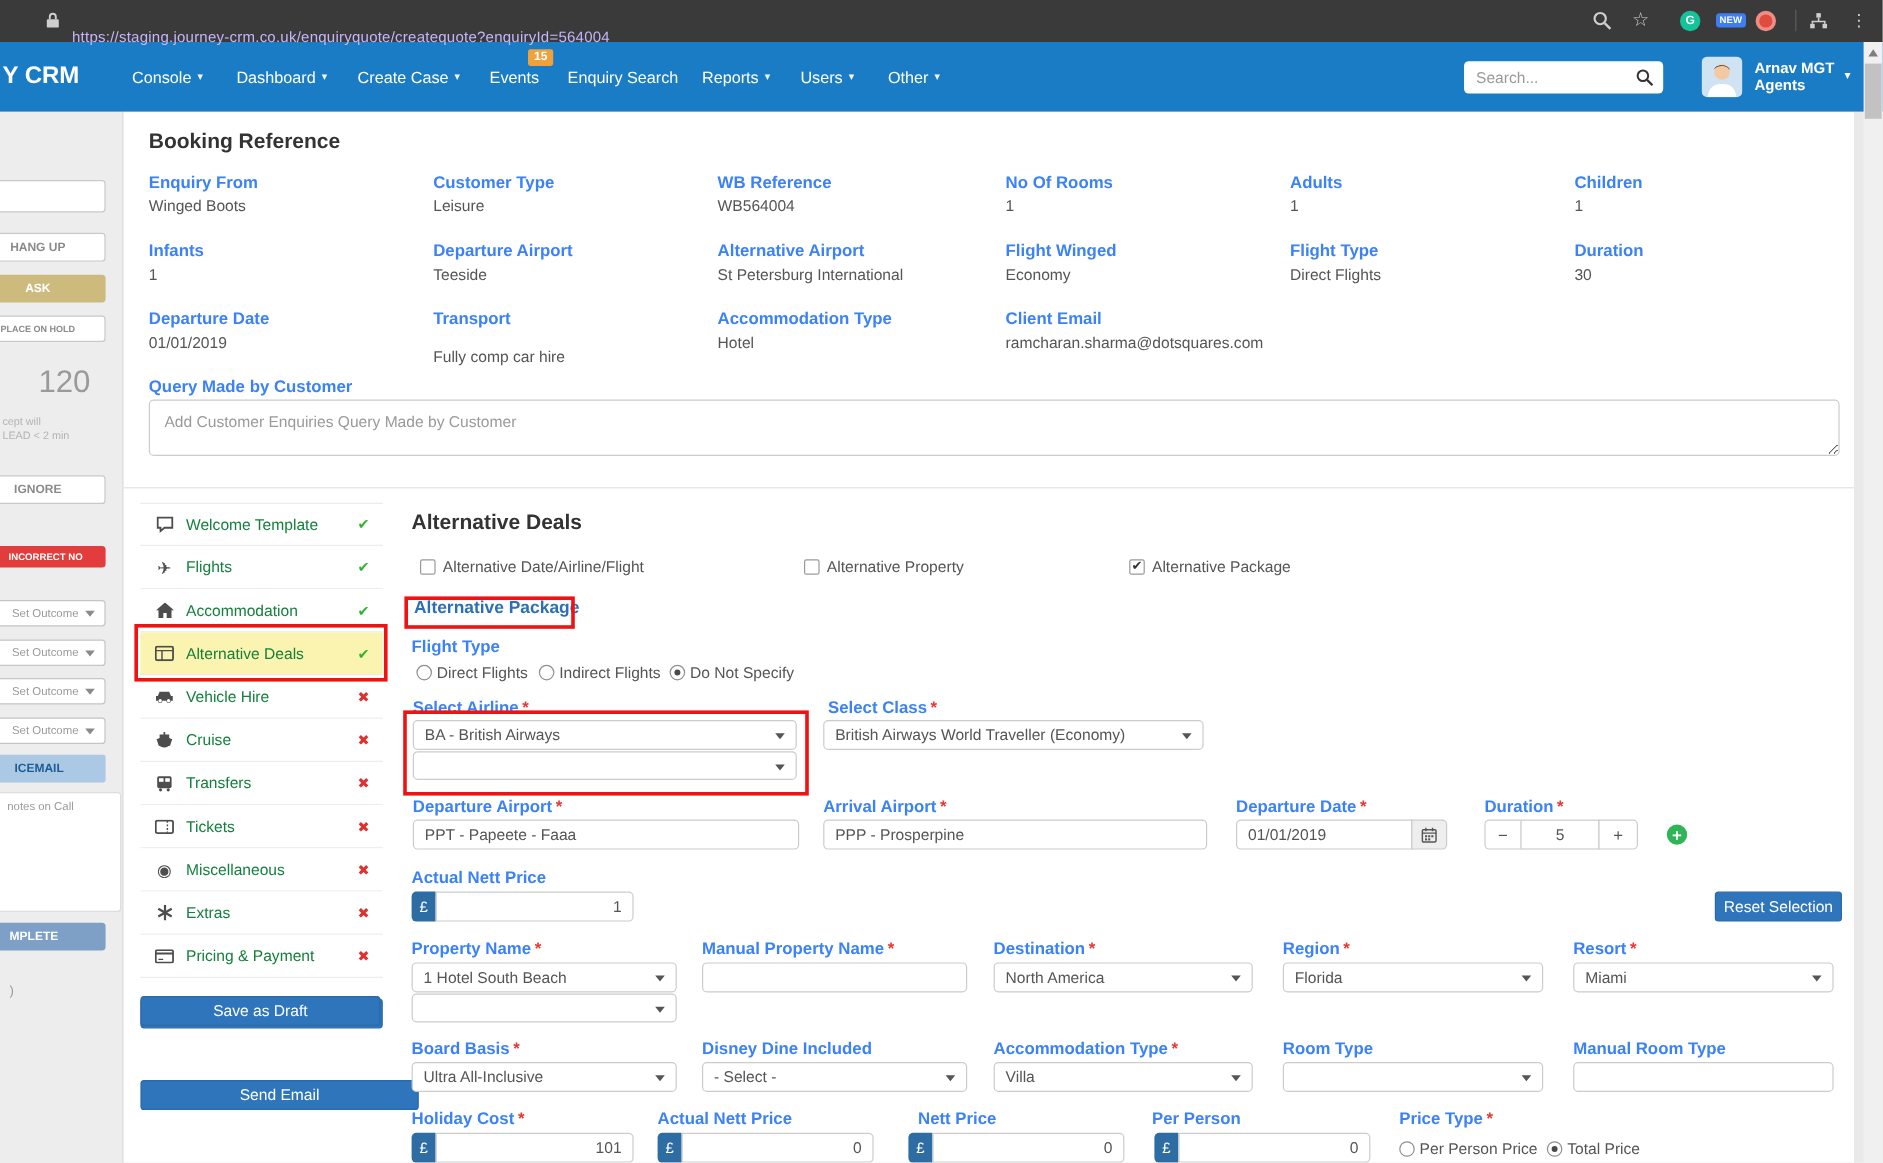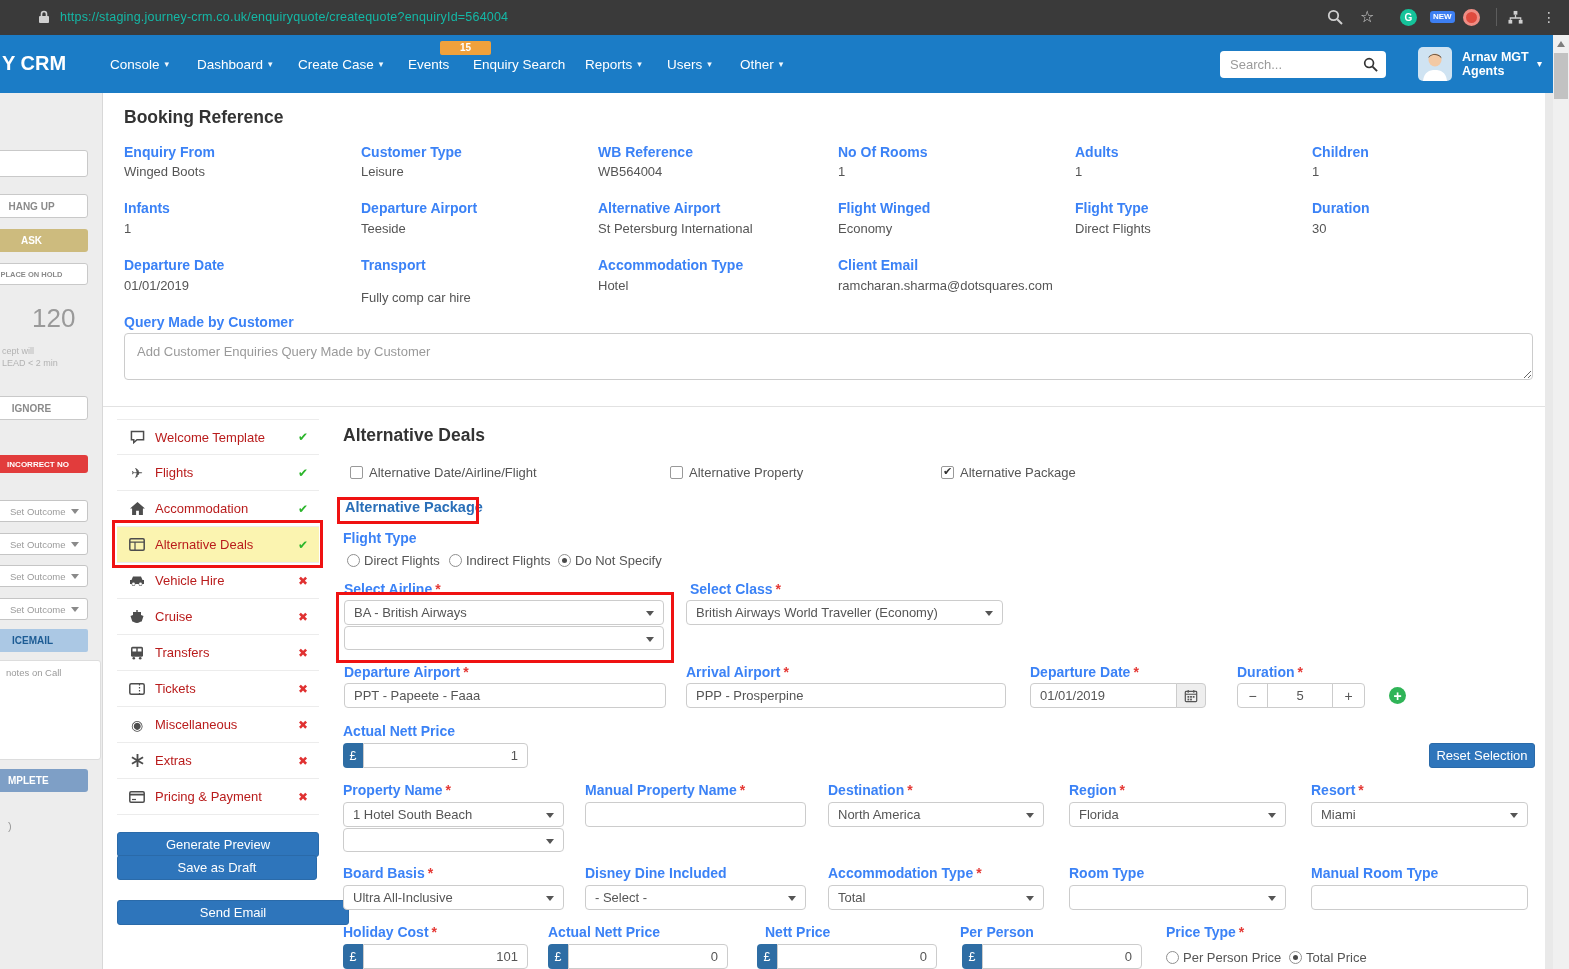--- a/index.html
+++ b/index.html
@@ -2,32 +2,32 @@
 <html><head>
 <meta charset="utf-8">
 <style>
 *{margin:0;padding:0;box-sizing:border-box}
 html,body{width:1569px;height:969px}
 body{position:relative;font-family:"Liberation Sans","DejaVu Sans",sans-serif;background:#e9e9e9;overflow:hidden;font-size:13px}
 .abs{position:absolute}
 svg{display:block}
 
 .browser-bar{position:absolute;left:0;top:0;width:1569px;height:35px;background:#3a3a3a;z-index:40}
-.url-text{position:absolute;left:60px;top:10px;font-size:12.5px;color:#14b8a6;letter-spacing:.2px;white-space:nowrap;cursor:text}
+.url-text{position:absolute;left:60px;top:24px;font-size:12.5px;color:#c4b5fd;letter-spacing:.2px;white-space:nowrap;cursor:text}
 .cicon{position:absolute;color:#cfcfcf}
 .gram{position:absolute;width:17px;height:17px;border-radius:50%;background:#15c39a;color:#fff;font-size:10px;font-weight:bold;display:flex;align-items:center;justify-content:center;cursor:pointer}
 .newb{position:absolute;background:#3d7ff2;color:#fff;font-size:8px;font-weight:bold;border-radius:3px;padding:2px 3px;line-height:1;cursor:pointer}
 .redc{position:absolute;width:17px;height:17px;border-radius:50%;background:#df4b3e;border:3px solid #ef8d84;cursor:pointer}
 .vsep{position:absolute;width:1px;height:18px;background:#5d5d5d}
 
 .navbar{position:absolute;left:0;top:35px;width:1569px;height:58px;background:#1b7cc6;z-index:39}
 .brand{position:absolute;left:2px;top:17px;color:#fff;font-size:20px;font-weight:bold;white-space:nowrap;cursor:pointer}
 .nav-link{position:absolute;top:0;height:58px;display:flex;align-items:center;color:#fff;font-size:13.5px;cursor:pointer;white-space:nowrap}
 .nv-caret{font-size:9px;margin-left:5px;opacity:.95}
-.ev-badge{position:absolute;background:#f0a13c;color:#fff;font-size:10px;font-weight:bold;border-radius:2px;padding:1px 20px;line-height:12px}
+.ev-badge{position:absolute;background:#f0a13c;color:#fff;font-size:10px;font-weight:bold;border-radius:2px;padding:1px 5px;line-height:12px}
 .nav-search{position:absolute;left:1220px;top:16px;width:166px;height:27px;background:#fff;border-radius:4px}
 .nav-search input{border:none;outline:none;background:transparent;width:100%;height:100%;padding:0 30px 0 10px;font-size:13px;color:#555;font-family:inherit}
 .nav-search input::placeholder{color:#9a9a9a}
 .nav-search .mag{position:absolute;right:8px;top:6px;color:#333;cursor:pointer}
 .user-name{position:absolute;left:1462px;top:15px;color:#fff;font-size:12.5px;font-weight:bold;line-height:14px;cursor:pointer}
 
 .phone-panel{position:absolute;left:0;top:93px;width:103px;height:876px;background:#ededed;overflow:hidden;border-right:1px solid #d8d8d8}
 .ph-btn{position:absolute;background:#fff;border:1px solid #c9c9c9;border-radius:3px;color:#8a8a8a;font-weight:bold;display:flex;align-items:center;justify-content:center;font-family:inherit;cursor:pointer}
 .ph-sel{position:absolute;background:#fff;border:1px solid #c5c5c5;border-radius:3px;color:#9a9a9a;font-size:9.5px;display:flex;align-items:center;padding-left:34px;cursor:pointer}
 .ph-sel::after{content:"";position:absolute;right:8px;top:8px;border-left:4px solid transparent;border-right:4px solid transparent;border-top:5px solid #8a8a8a}
@@ -38,21 +38,21 @@
 .val{position:absolute;font-size:13px;color:#555;white-space:nowrap}
 .req::after{content:"*";color:#e53935;margin-left:3px;font-weight:bold}
 .divider{position:absolute;left:0;top:313px;width:100%;height:1px;background:#e2e2e2}
 .query-ta{position:absolute;left:21px;top:240px;width:1409px;height:47px;border:1px solid #ccc;border-radius:4px;padding:10px 12px;font-size:13px;color:#555;font-family:inherit;resize:both}
 .query-ta::placeholder{color:#9a9a9a}
 
 .menu-item{position:absolute;left:14px;width:202px;height:36px;background:#fff;border-bottom:1px solid #ececec;display:flex;align-items:center;cursor:pointer}
 .menu-item.first{border-top:1px solid #ececec}
 .menu-item.active{background:#fbf4b0}
 .mi-icon{width:18px;margin:0 9px 0 11px;color:#4d4d4d;display:flex;justify-content:center;font-size:14px;line-height:1}
-.mi-label{font-size:13px;color:#b91c1c}
+.mi-label{font-size:13px;color:#15803d}
 .mi-status{margin-left:auto;margin-right:11px;font-size:12px;font-weight:bold}
 .ok{color:#2bb52b}.no{color:#e03131}
 .btn-blue{position:absolute;background:#2e75bb;border:1px solid #2a6aa9;color:#fff;border-radius:3px;font-size:13px;font-family:inherit;cursor:pointer;display:flex;align-items:center;justify-content:center}
 
 .sel{position:absolute;height:25px;background:#fff;border:1px solid #ccc;border-radius:4px;display:flex;align-items:center;padding:0 24px 0 9px;font-size:13px;color:#555;cursor:pointer;white-space:nowrap;overflow:hidden}
 .sel::after{content:"";position:absolute;right:9px;top:10px;border-left:4px solid transparent;border-right:4px solid transparent;border-top:5px solid #555}
 .inp{position:absolute;height:25px;background:#fff;border:1px solid #ccc;border-radius:4px;padding:0 9px;font-size:13px;color:#555;font-family:inherit}
 .num{text-align:right}
 .cur{position:absolute;width:20px;height:25px;background:#2e6da4;border-radius:4px 0 0 4px;color:#fff;font-size:12.5px;display:flex;align-items:center;justify-content:center}
 .cb{position:absolute;width:13px;height:13px;background:#fff;border:1px solid #999;border-radius:2px;cursor:pointer}
@@ -325,21 +325,21 @@
           <rect x="0.8" y="0.8" width="14.4" height="10.4" rx="1.2" fill="none" stroke="currentColor" stroke-width="1.5"></rect>
           <path d="M1 3.6h14" stroke="currentColor" stroke-width="1.8"></path>
           <path d="M3 8.5h4" stroke="currentColor" stroke-width="1.2"></path>
         </svg>
       </span>
     <span class="mi-label">Pricing &amp; Payment</span>
     <span class="mi-status no">✖</span>
   </div>
 
   <button class="btn-blue" style="left:14px;top:739px;width:202px;height:25px">Generate Preview</button>
-  <button class="btn-blue" style="left:14px;top:762px;width:200px;height:25px">Save as Draft</button>
+  <button class="btn-blue" style="left:14px;top:737px;width:200px;height:25px">Save as Draft</button>
   <button class="btn-blue" style="left:14px;top:807px;width:232px;height:25px">Send Email</button>
 
   <div class="h1" style="left:240px;top:332px">Alternative Deals</div>
 
   <span class="cb" style="left:247px;top:373px"></span>
   <div class="opt-lbl" style="left:266px;top:372px">Alternative Date/Airline/Flight</div>
   <span class="cb" style="left:567px;top:373px"></span>
   <div class="opt-lbl" style="left:586px;top:372px">Alternative Property</div>
   <span class="cb on" style="left:838px;top:373px"></span>
   <div class="opt-lbl" style="left:857px;top:372px">Alternative Package</div>
@@ -426,21 +426,21 @@
   <div class="lbl" style="left:966px;top:772px">Room Type</div>
   <div class="lbl" style="left:1208px;top:772px">Manual Room Type</div>
 
   <div class="sel" style="left:240px;top:792px;width:221px">
       <span>Ultra All-Inclusive</span>
     </div>
   <div class="sel" style="left:482px;top:792px;width:221px">
       <span>- Select -</span>
     </div>
   <div class="sel" style="left:725px;top:792px;width:216px">
-      <span>Total</span>
+      <span>Villa</span>
     </div>
   <div class="sel" style="left:966px;top:792px;width:217px">
       <span></span>
     </div>
   <input class="inp" style="left: 1208px; top: 792px; width: 217px;" value="">
 
   <div class="lbl" style="left:240px;top:831px"><span class="req">Holiday Cost</span></div>
   <div class="lbl" style="left:445px;top:831px">Actual Nett Price</div>
   <div class="lbl" style="left:662px;top:831px">Nett Price</div>
   <div class="lbl" style="left:857px;top:831px">Per Person</div>

